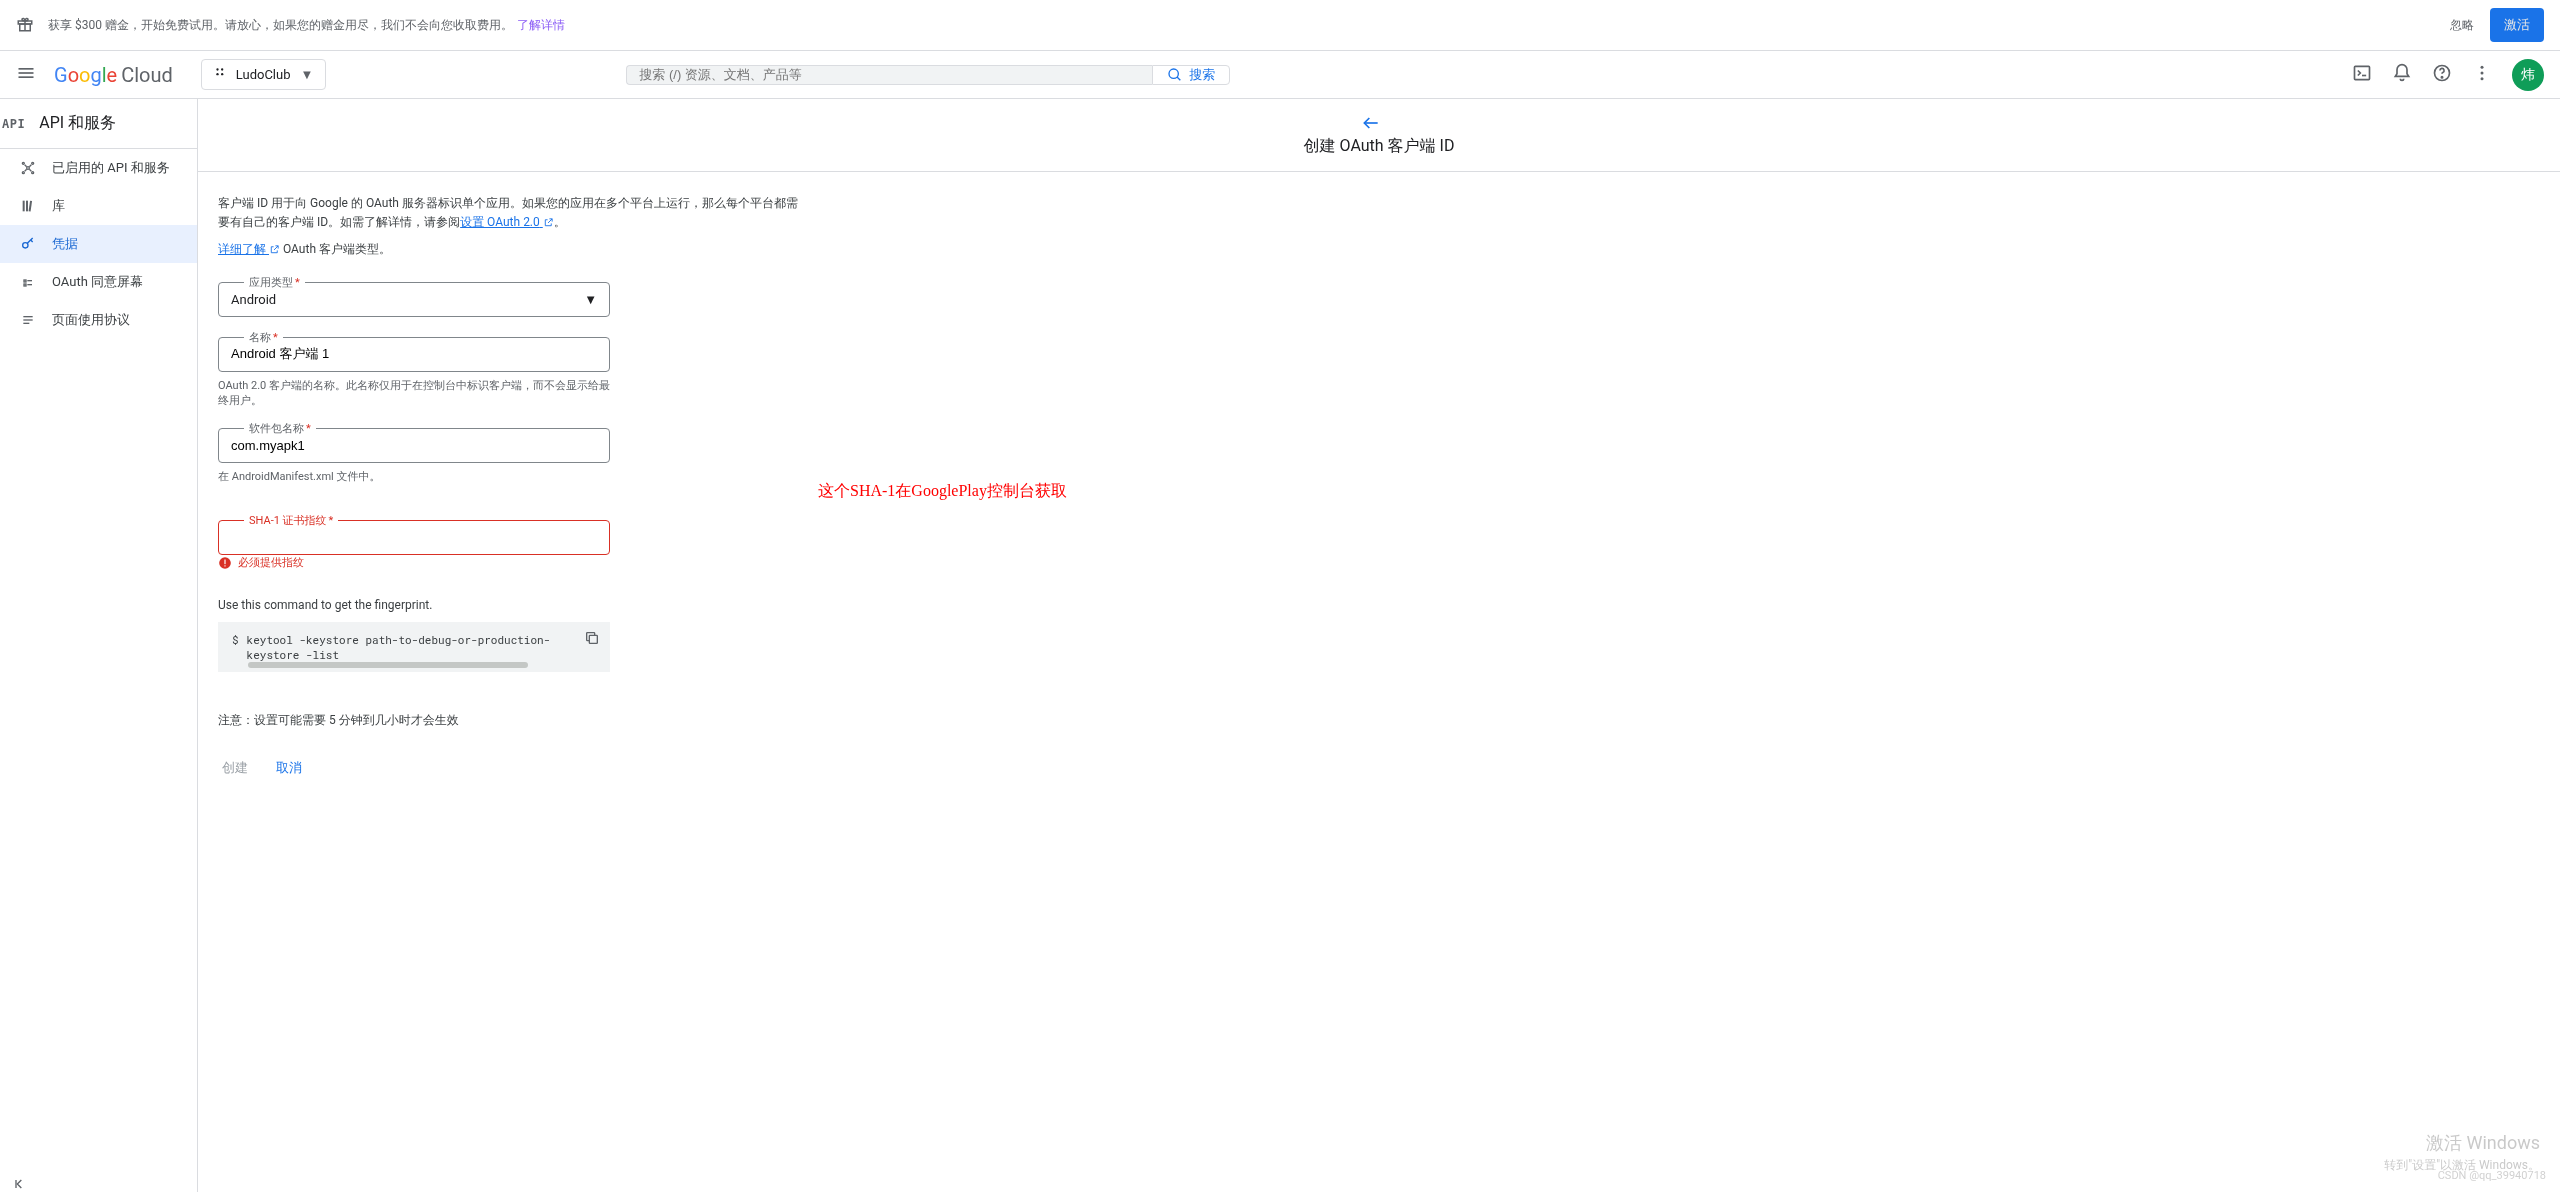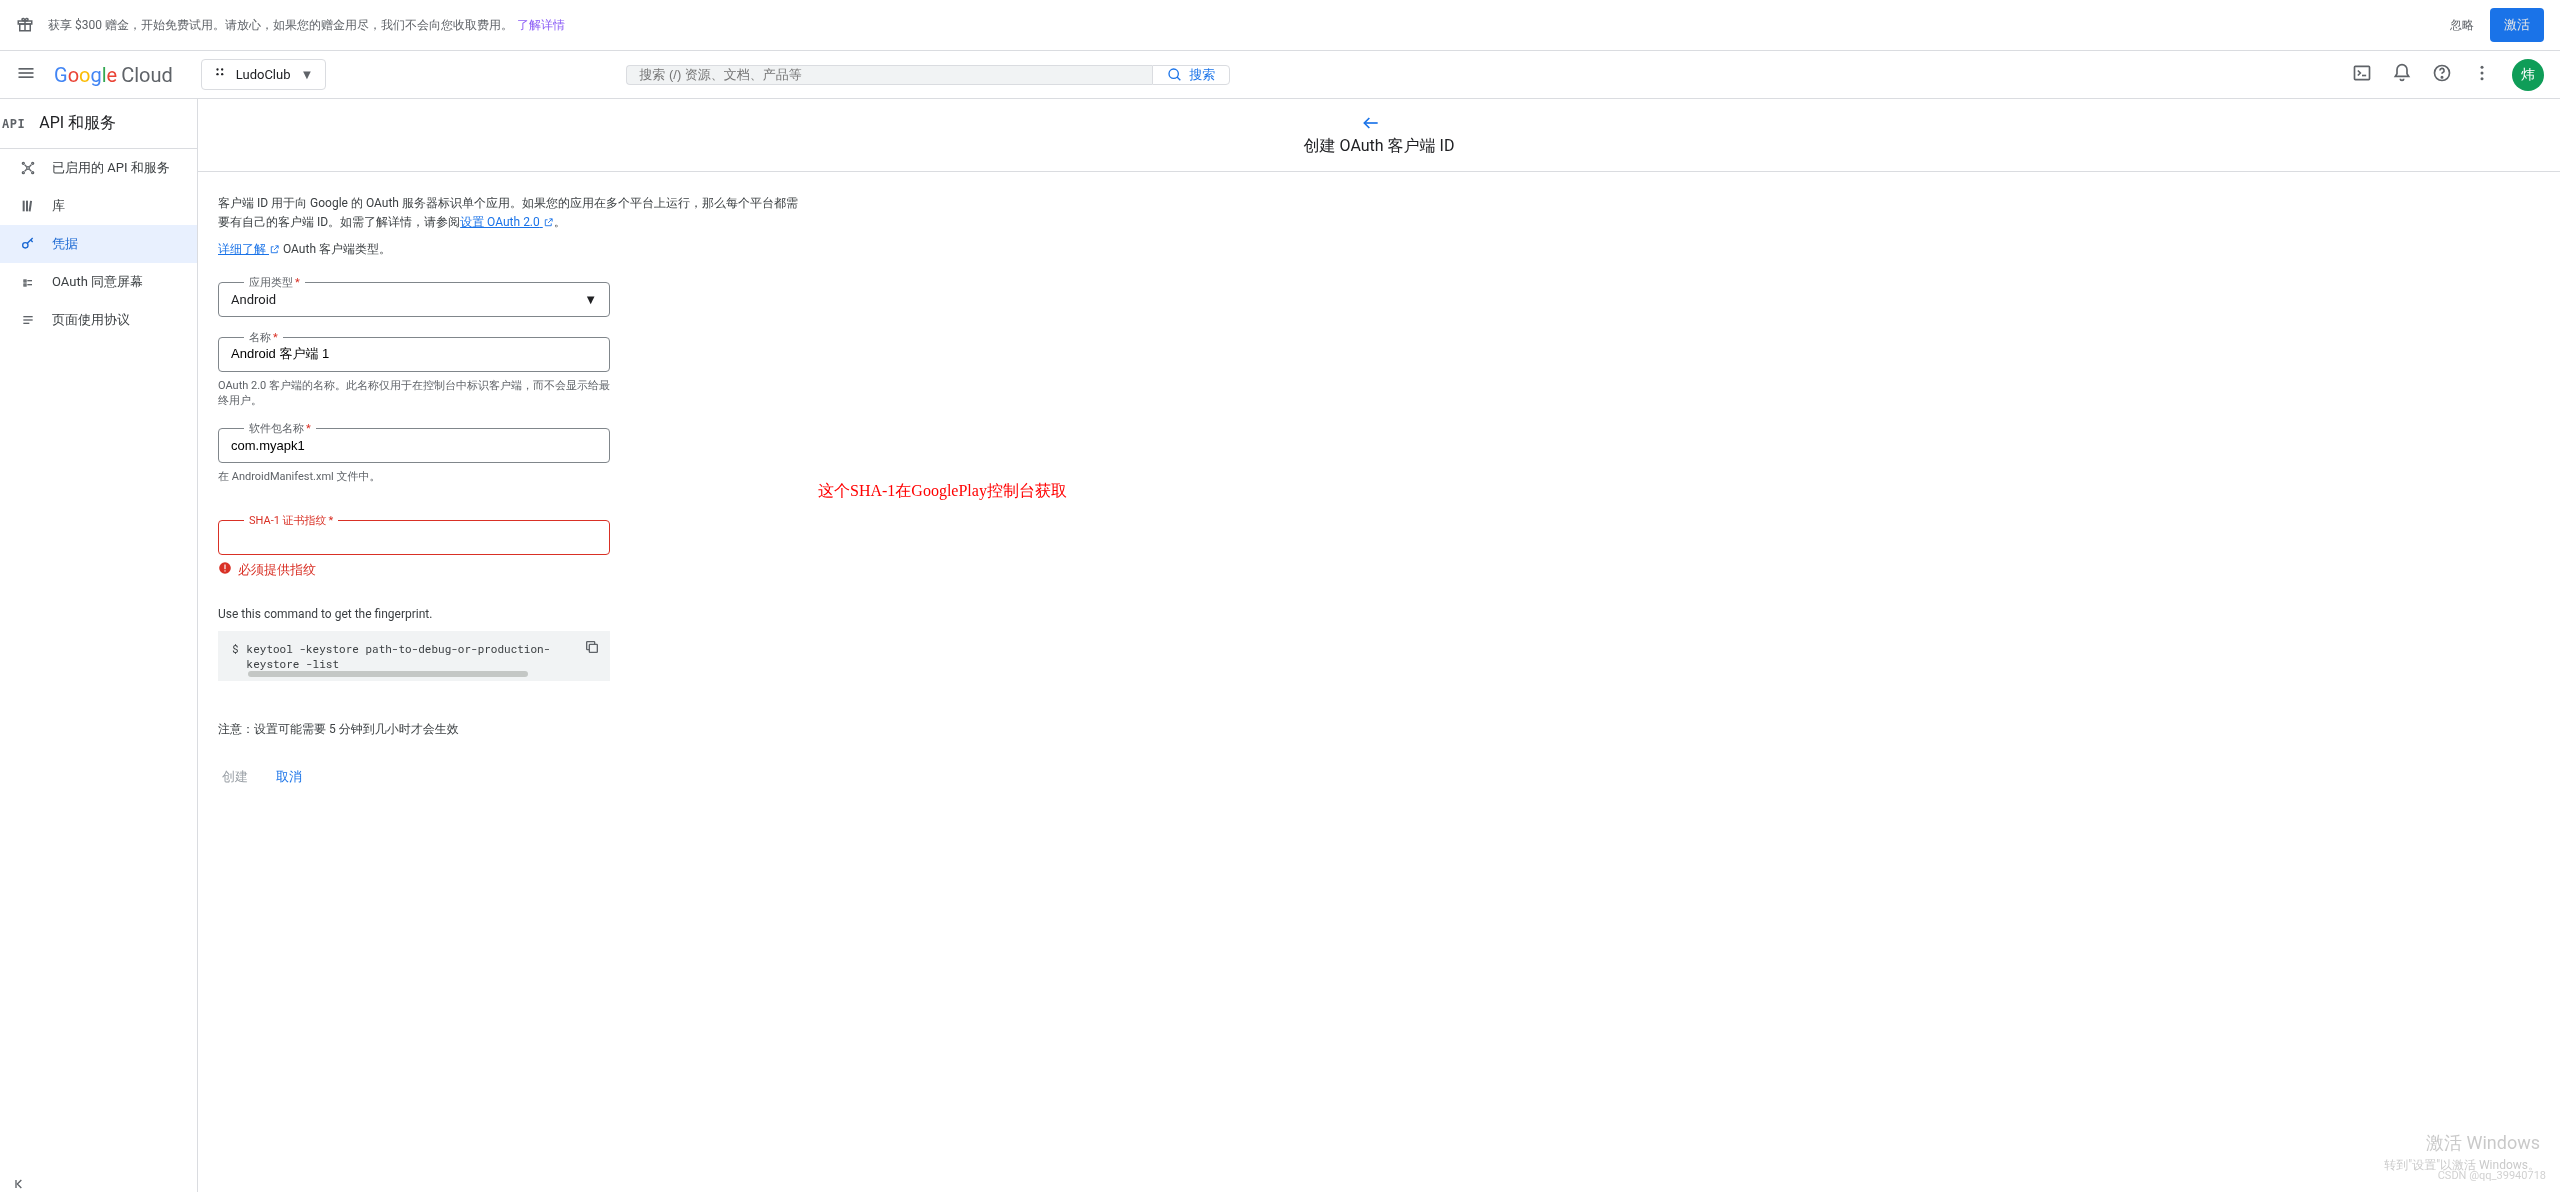--- a/index.html
+++ b/index.html
@@ -41,21 +41,21 @@
 .desc .ext-link { color:#1a73e8; text-decoration:underline; cursor:pointer; }
 .ext-icon { display:inline-block; vertical-align:text-top; }
 .field-wrap { position:relative; margin-top:20px; width:392px; }
 .field-label { position:absolute; top:-7px; left:26px; background:#fff; padding:0 5px; font-size:11px; color:#5f6368; }
 .field-label .req { color:#d93025; margin-left:2px; }
 .field { width:100%; border:1px solid #80868b; border-radius:4px; padding:9px 12px; font-size:13px; }
 .field.select { display:flex; align-items:center; justify-content:space-between; cursor:pointer; }
 .field.error { border-color:#d93025; }
 .field-label.error { color:#d93025; }
 .helper { font-size:11px; color:#5f6368; margin-top:6px; width:392px; }
-.error-msg { display:flex; align-items:flex-start; color:#d93025; font-size:13px; margin-top:6px; }
+.error-msg { display:flex; align-items:flex-end; color:#d93025; font-size:11px; }
 .error-msg svg { margin-right:6px; }
 .annotation { position:absolute; left:620px; top:382px; color:#ff0000; font-family: SimSun, serif; font-size:16px; white-space:nowrap; }
 .fingerprint-header { font-size:12px; color:#3c4043; margin-top:28px; }
 .code-block { background:#f1f3f4; padding:10px 14px; margin-top:10px; width:392px; display:flex; align-items:flex-start; font-family: 'Roboto Mono', monospace; font-size:11px; color:#3c4043; position:relative; }
 .code-block .prompt { margin-right:8px; }
 .code-block .copy-icon { position:absolute; right:10px; top:8px; cursor:pointer; color:#5f6368; }
 .code-block .scrollbar { position:absolute; bottom:4px; left:30px; width:280px; height:6px; background:#c4c7c5; border-radius:3px; }
 .note { font-size:12px; color:#3c4043; margin-top:40px; }
 .actions { margin-top:22px; display:flex; gap:20px; }
 .btn-text { background:none; border:none; font-size:13px; cursor:pointer; padding:8px 4px; }

